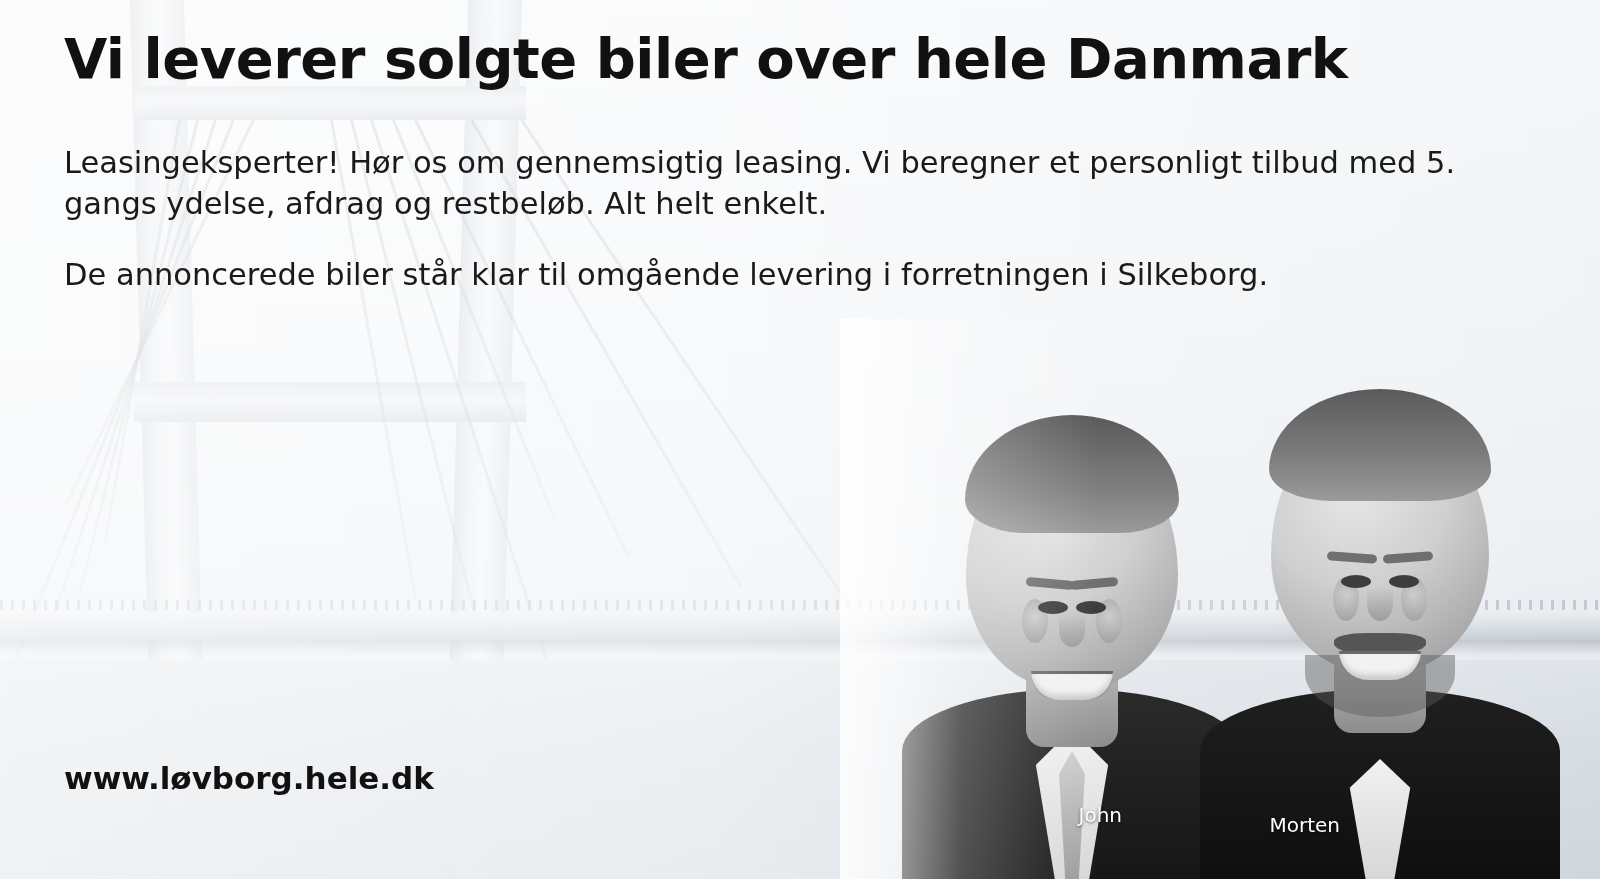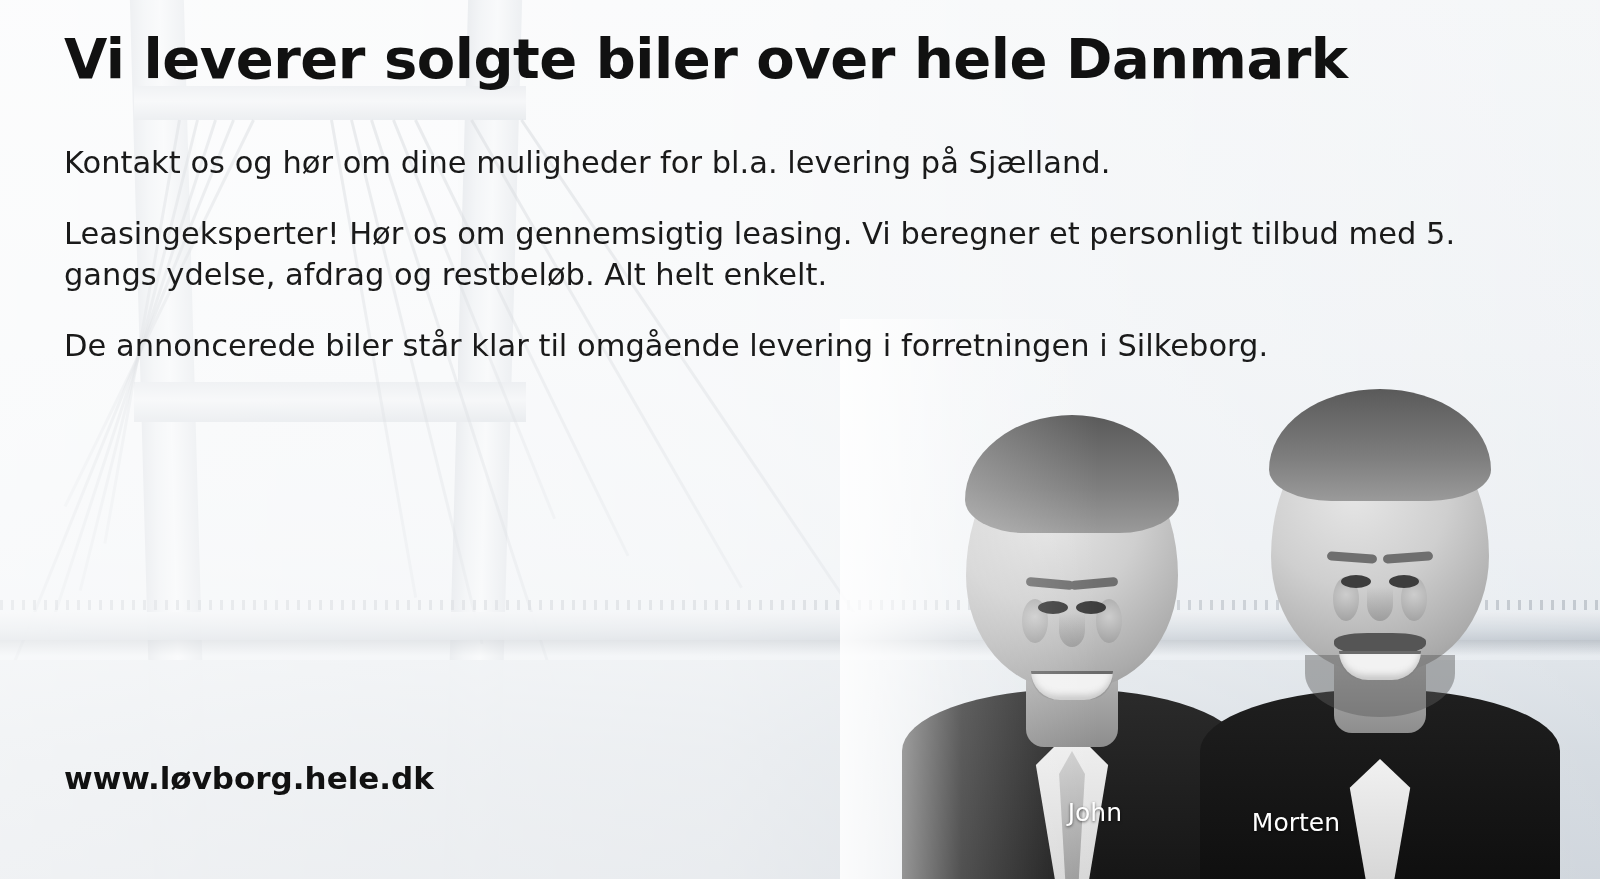--- a/index.html
+++ b/index.html
@@ -312,21 +312,21 @@
 
   .people-fade {
     position: absolute;
     inset: 0;
     background: linear-gradient(to right, rgba(255,255,255,.85) 0%, rgba(255,255,255,.25) 16%, rgba(255,255,255,0) 34%);
     pointer-events: none;
   }
 
   .name-label {
     position: absolute;
-    font-size: 25px;
+    font-size: 20px;
     color: #ffffff;
     font-family: "DejaVu Sans", sans-serif;
     text-shadow: 0 1px 3px rgba(0,0,0,.6);
   }
   #name-john { right: 478px; bottom: 52px; }
   #name-morten { right: 260px; bottom: 42px; }
 </style>
 </head>
 <body>
 
@@ -401,20 +401,19 @@
     </div>
     <div class="people-fade"></div>
   </div>
 
   <div class="name-label" id="name-john">John</div>
   <div class="name-label" id="name-morten">Morten</div>
 
   <div class="content">
     <div class="headline">Vi leverer solgte biler over hele Danmark</div>
     <div class="body-text">
-      <p class="para">Kontakt os og hør om dine muligheder for bl.a. levering på Sjælland.</p>
       <p class="para">Leasingeksperter! Hør os om gennemsigtig leasing. Vi beregner et personligt tilbud med 5. gangs ydelse, afdrag og restbeløb. Alt helt enkelt.</p>
       <p class="para">De annoncerede biler står klar til omgående levering i forretningen i Silkeborg.</p>
     </div>
     <div class="url">www.løvborg.hele.dk</div>
   </div>
 
 </div>
 
 </body></html>

